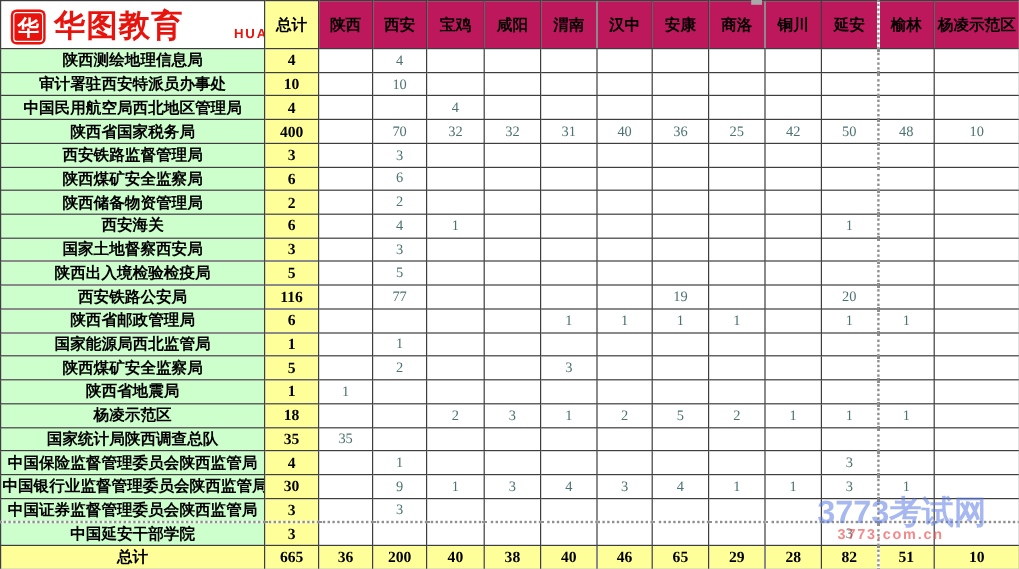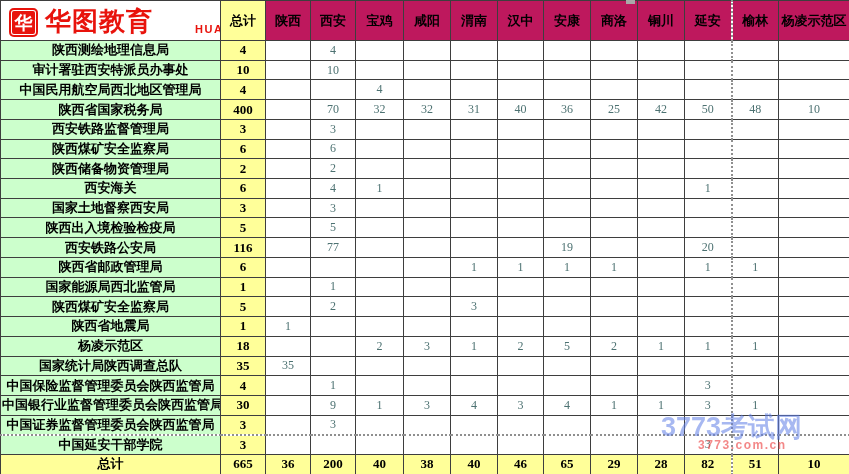--- a/index.html
+++ b/index.html
@@ -33,21 +33,21 @@
     flex:0 0 auto; width:29px; height:29px; background:#e8130c; border-radius:5px;
     display:flex; align-items:center; justify-content:center;
     box-shadow: inset 0 0 0 2px #e8130c, inset 0 0 0 3px #fff;
   }
   .emblem span { color:#fff; font-size:18px; font-weight:bold; line-height:1; }
   .brand { display:flex; flex-direction:row; align-items:flex-end; }
   .brand-name { color:#e8130c; font-size:26px; font-weight:bold; line-height:1.05; letter-spacing:1px; }
   .brand-domain { color:#e8130c; font-size:11px; font-weight:bold; letter-spacing:1.5px; line-height:1;margin-left:42px; }
   
   .wm1 {
-    position:absolute; left:661px; top:409px; font-size:27px; font-weight:bold;
+    position:absolute; left:681px; top:409px; font-size:27px; font-weight:bold;
     color:rgba(95,125,230,0.55); white-space:nowrap; z-index:5;
     font-family:"Liberation Sans","DejaVu Sans",sans-serif;
   }
   .wm2 {
     position:absolute; left:698px; top:438px; font-size:12px; font-weight:bold;
     color:rgba(238,85,85,0.70); letter-spacing:1.5px; white-space:nowrap; z-index:5;
     font-family:"Liberation Sans","DejaVu Sans",sans-serif;
   }
   .artifact { position:absolute; left:626px; top:0; width:9px; height:4px; background:#a9a9a9; z-index:4; }
 </style>

